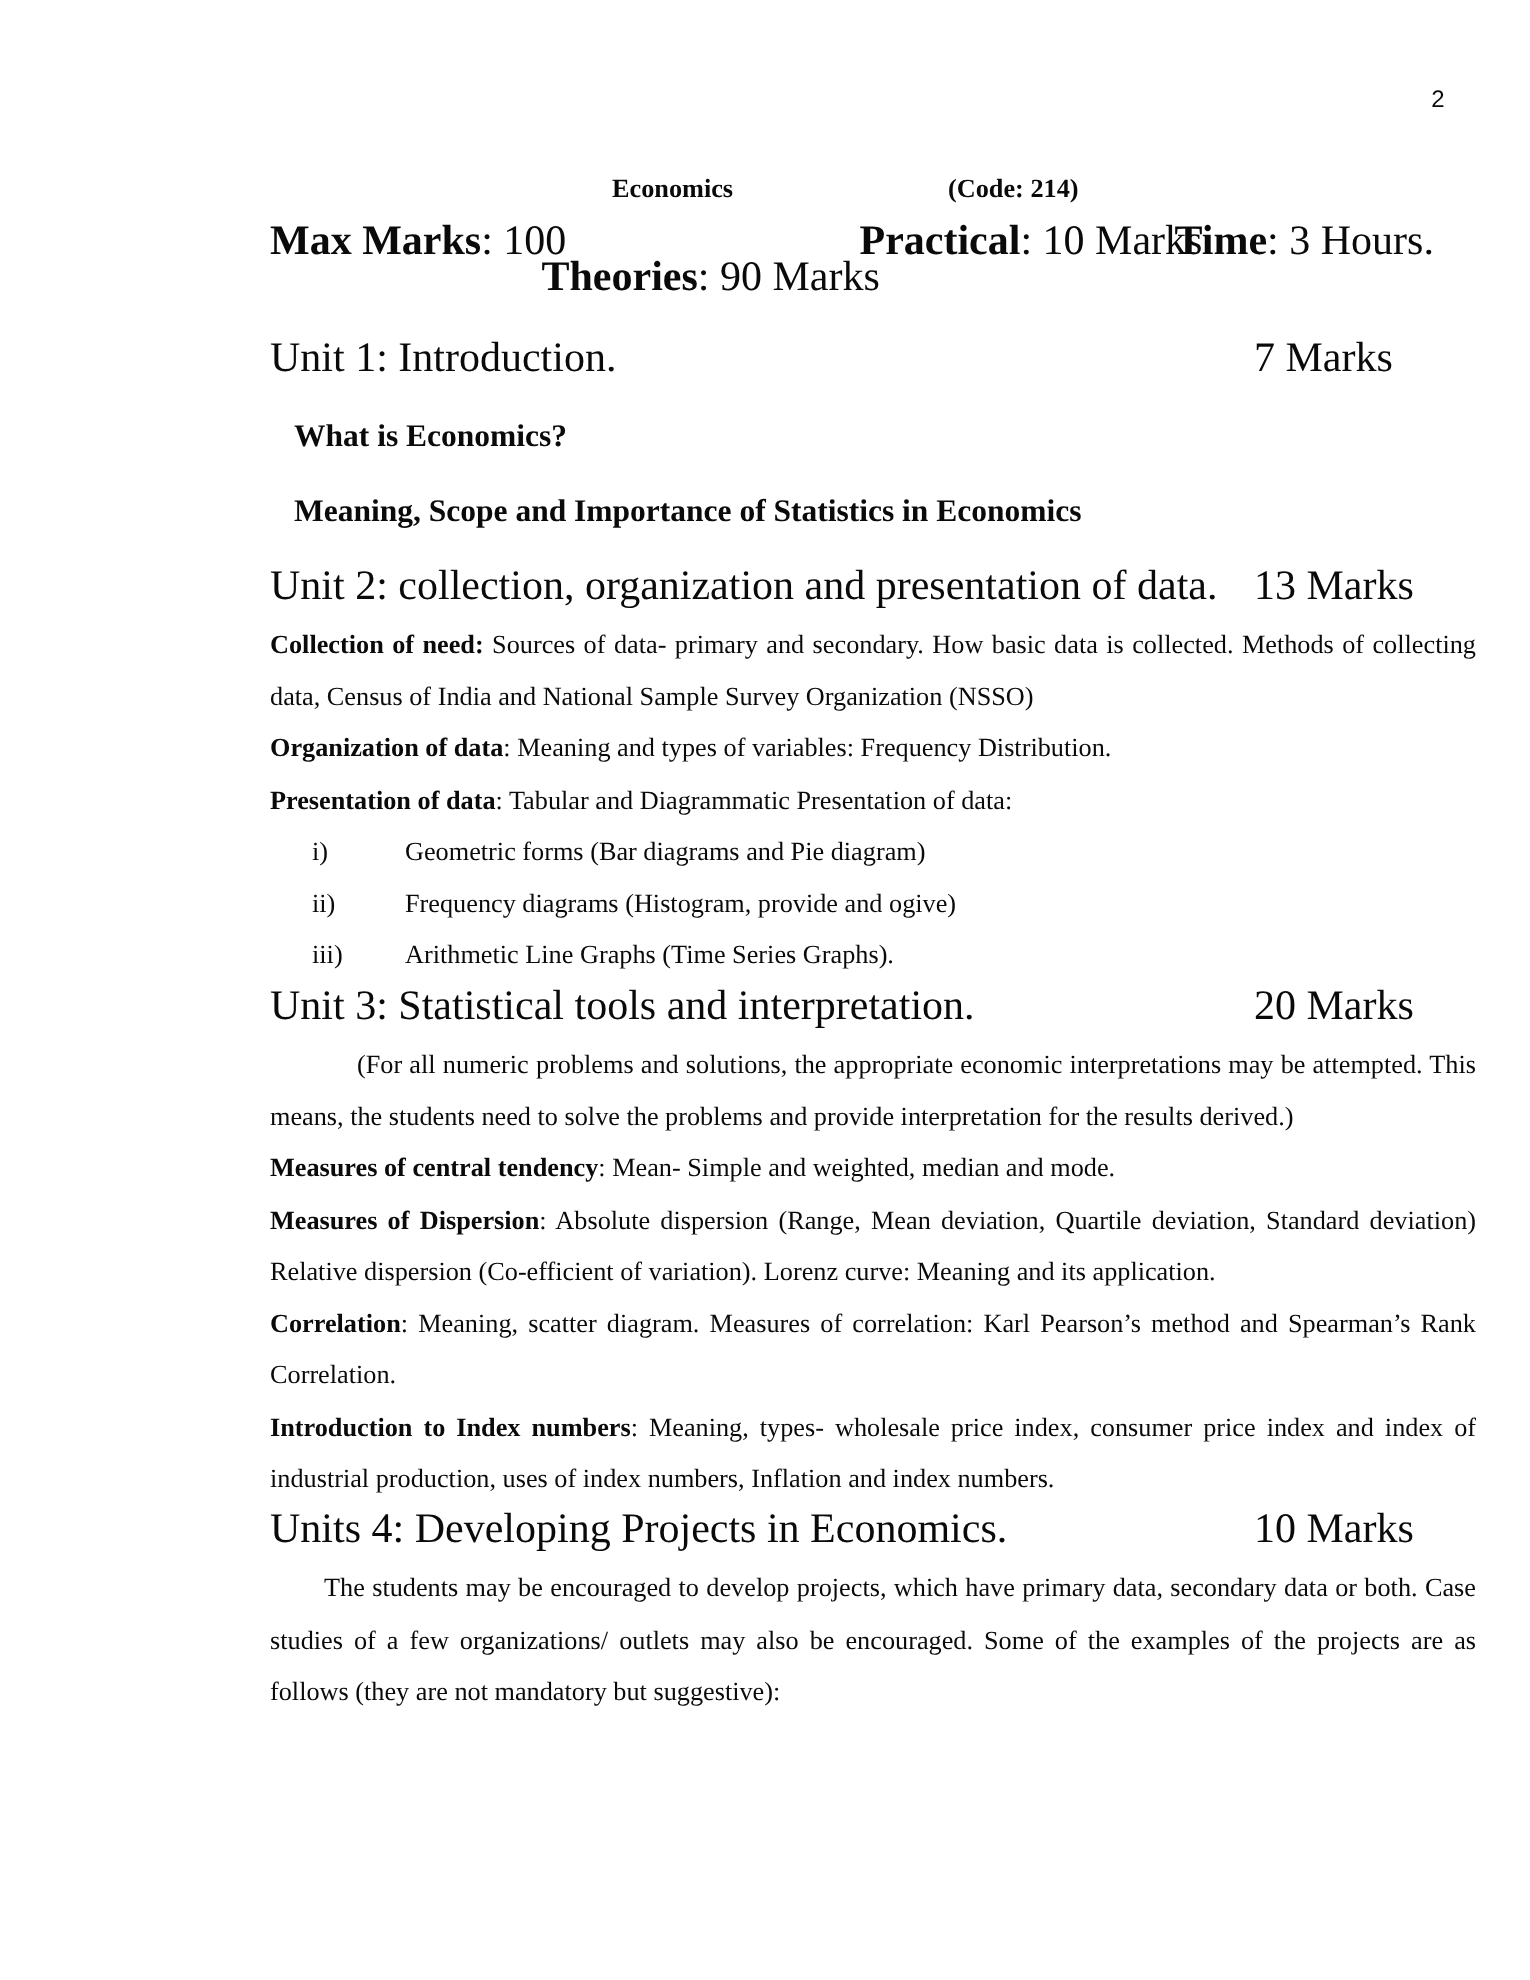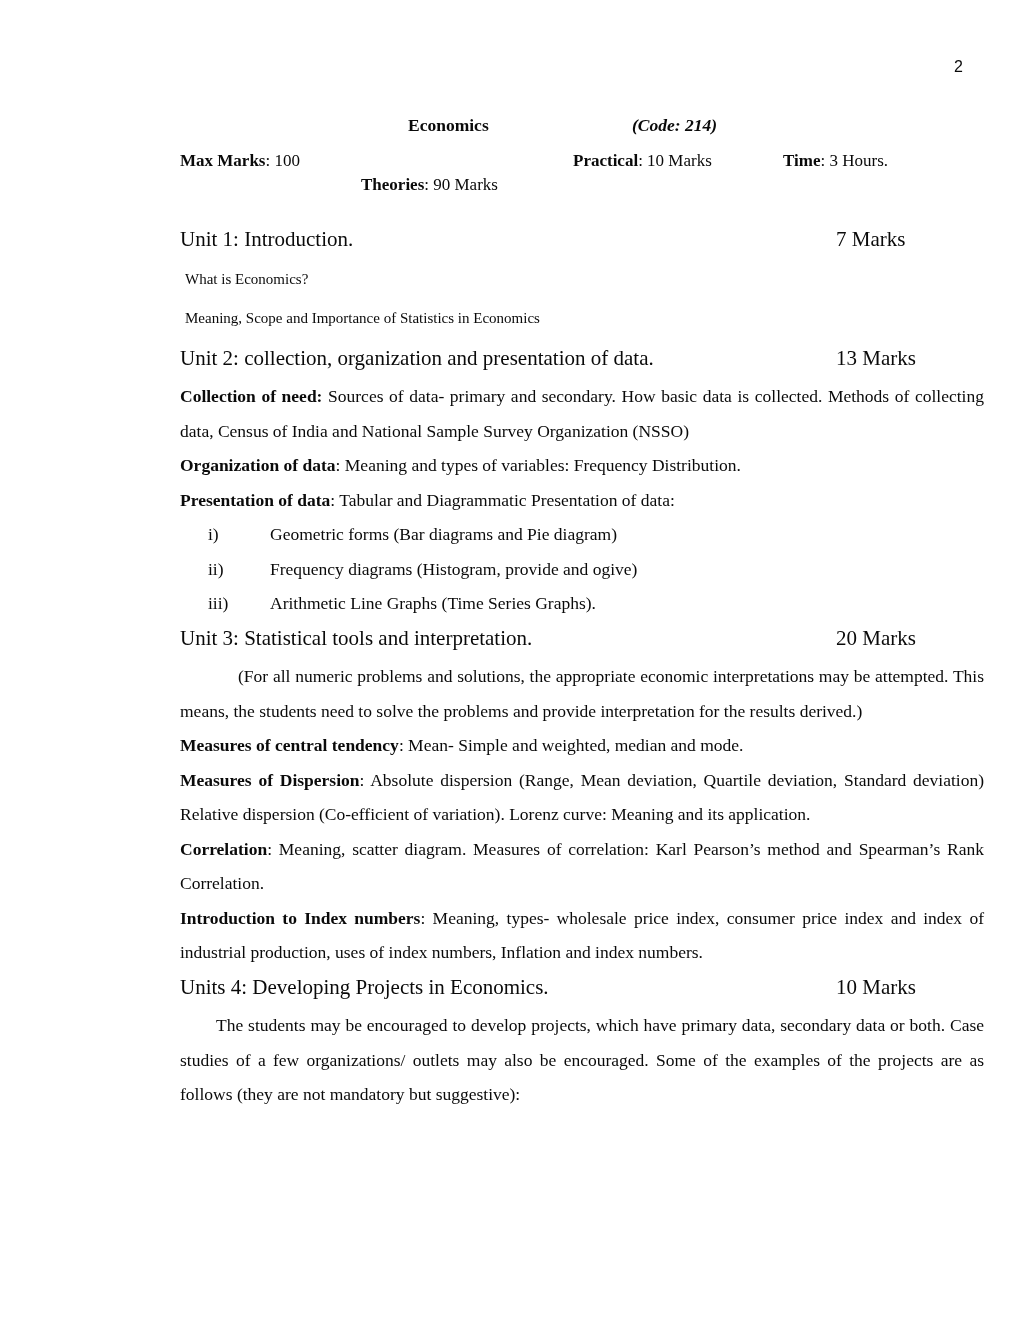--- a/index.html
+++ b/index.html
@@ -15,46 +15,46 @@
   .page-number {
     position: absolute; top: 57px; right: 57px;
     font-family: "Liberation Sans", sans-serif;
     font-size: 16px; line-height: 20px;
   }
   .content { padding: 108px 36px 0 180px; }
 
   
   .header-row { position: relative; height: 35px; font-size: 17.5px; font-weight: bold; }
   .header-course { position: absolute; left: 228px; top: 0; line-height: 35px; }
-  .header-code   { position: absolute; left: 452px; top: 0; line-height: 35px; font-style: italic; }
+  .header-code   { position: absolute; left: 452px; top: 0; line-height: 35px; }
 
   
-  .marks-row { position: relative; height: 36px; font-size: 17px; }
+  .marks-row { position: relative; height: 36px; font-size: 28px; }
   .marks-seg { position: absolute; top: 0; line-height: 36px; white-space: nowrap; }
   .marks-seg:nth-child(1) { left: 0; }
   .marks-seg:nth-child(2) { left: 181px; margin-top: 24px; }
   .marks-seg:nth-child(3) { left: 393px; }
   .marks-seg:nth-child(4) { left: 603px; }
   .marks-seg b { font-weight: bold; }
 
   
   .blocks { }
   .unit-heading {
     position: relative;
-    font-size: 21px; line-height: 34.5px;
+    font-size: 28px; line-height: 34.5px;
     margin: 0 0 4px 0;
     white-space: nowrap;
   }
   .blocks .unit-heading:first-child { margin-top: 43px; }
   .unit-marks { position: absolute; left: 656px; top: 0; }
   .para { margin: 0; font-size: 17.5px; line-height: 34.5px; }
   .justify { text-align: justify; }
   .indent-large { text-indent: 58px; }
   .indent-small { text-indent: 36px; }
-  .bold-line { margin: 5px; font-weight: normal; font-size: 15px; line-height: 34.5px; }
+  .bold-line { margin: 16px; font-weight: bold; font-size: 21px; line-height: 34.5px; }
   .list-item { position: relative; padding-left: 90px; font-size: 17.5px; line-height: 34.5px; }
   .list-marker { position: absolute; left: 28px; top: 0; line-height: 34.5px; }
 </style>
 </head>
 <body>
 
 <div class="page">
   <div class="page-number">2</div>
   <div class="content">
     <div class="header-row">

